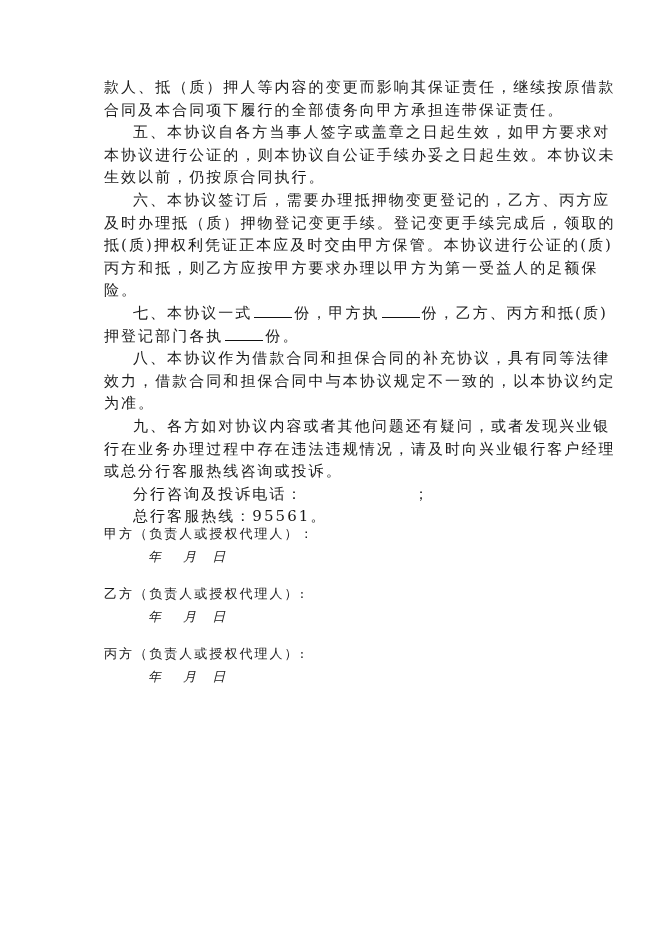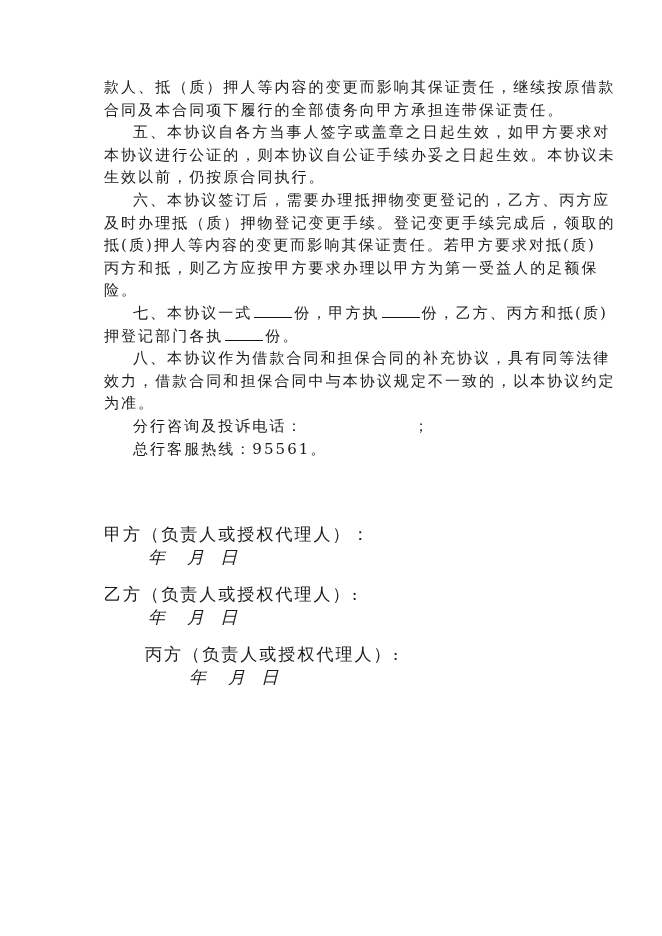--- a/index.html
+++ b/index.html
@@ -3,65 +3,70 @@
 <meta charset="utf-8">
 <style>
   html, body { margin:0; padding:0; background:#ffffff; }
   body { width:662px; height:936px; position:relative; overflow:hidden;
          font-family:"DejaVu Serif", "Liberation Serif", serif; color:#1a1a1a; }
   .page { position:absolute; left:104px; top:76px; width:458px; }
   .p { font-size:15px; line-height:22.6px; letter-spacing:2.05px; margin:0; text-align:justify; text-align-last:left; white-space:normal; }
   .line { display:block; white-space:nowrap; }
   .blank { display:inline-block; width:38px; border-bottom:1.3px solid #111; height:14px; vertical-align:baseline; margin:0 2px; }
   .phone-gap { display:inline-block; width:110px; }
-  .sig { position:absolute; left:104px; font-size:17px; letter-spacing:2.05px; line-height:22.6px; }
+  .sig { position:absolute; left:104px; font-size:13px; letter-spacing:2.05px; line-height:22.6px; }
   .date { display:block; padding-left:44px; word-spacing:0;font-style:italic; }
   .date span { display:inline-block; }
 </style>
 </head>
 <body>
 
 <div class="page">
   <p class="p">
     <span class="line">款人、抵（质）押人等内容的变更而影响其保证责任，继续按原借款</span>
     <span class="line">合同及本合同项下履行的全部债务向甲方承担连带保证责任。</span>
   </p>
   <p class="p">
     <span class="line" style="padding-left:29px">五、本协议自各方当事人签字或盖章之日起生效，如甲方要求对</span>
     <span class="line">本协议进行公证的，则本协议自公证手续办妥之日起生效。本协议未</span>
     <span class="line">生效以前，仍按原合同执行。</span>
   </p>
   <p class="p">
     <span class="line" style="padding-left:29px">六、本协议签订后，需要办理抵押物变更登记的，乙方、丙方应</span>
     <span class="line">及时办理抵（质）押物登记变更手续。登记变更手续完成后，领取的</span>
-    <span class="line">抵(质)押人等内容的变更而影响其保证责任。若甲方要求对抵(质)</span>
+    <span class="line">抵(质)押权利凭证正本应及时交由甲方保管。本协议进行公证的(质)</span>
     <span class="line">丙方和抵，则乙方应按甲方要求办理以甲方为第一受益人的足额保</span>
     <span class="line">险。</span>
   </p>
   <p class="p">
     <span class="line" style="padding-left:29px"><span>七、本协议一式</span><span class="blank"></span><span>份，甲方执</span><span class="blank"></span><span>份，乙方、丙方和抵(质)</span></span>
     <span class="line"><span>押登记部门各执</span><span class="blank"></span><span>份。</span></span>
   </p>
   <p class="p">
     <span class="line" style="padding-left:29px">八、本协议作为借款合同和担保合同的补充协议，具有同等法律</span>
     <span class="line">效力，借款合同和担保合同中与本协议规定不一致的，以本协议约定</span>
     <span class="line">为准。</span>
+  </p>
+  <p class="p">
+    <span class="line" style="padding-left:29px">九、各方如对协议内容或者其他问题还有疑问，或者发现兴业银</span>
+    <span class="line">行在业务办理过程中存在违法违规情况，请及时向兴业银行客户经理</span>
+    <span class="line">或总分行客服热线咨询或投诉。</span>
   </p>
   <p class="p">
     <span class="line" style="padding-left:29px"><span>分行咨询及投诉电话：</span><span class="phone-gap"></span><span>；</span></span>
     <span class="line" style="padding-left:29px"><span>总行客服热线：</span><span>95561</span><span>。</span></span>
   </p>
 </div>
 
 <div class="sig" style="top:523px;">
   <span class="line">甲方（负责人或授权代理人）：</span>
   <span class="date"><span>年</span><span style="margin-left:20px">月</span><span style="margin-left:14px">日</span></span>
 </div>
 
 <div class="sig" style="top:583px;">
   <span class="line">乙方（负责人或授权代理人）:</span>
   <span class="date"><span>年</span><span style="margin-left:20px">月</span><span style="margin-left:14px">日</span></span>
 </div>
 
-<div class="sig" style="top:643px;margin-left:41px;">
+<div class="sig" style="top:643px;">
   <span class="line">丙方（负责人或授权代理人）:</span>
   <span class="date"><span>年</span><span style="margin-left:20px">月</span><span style="margin-left:14px">日</span></span>
 </div>
 
 </body></html>

